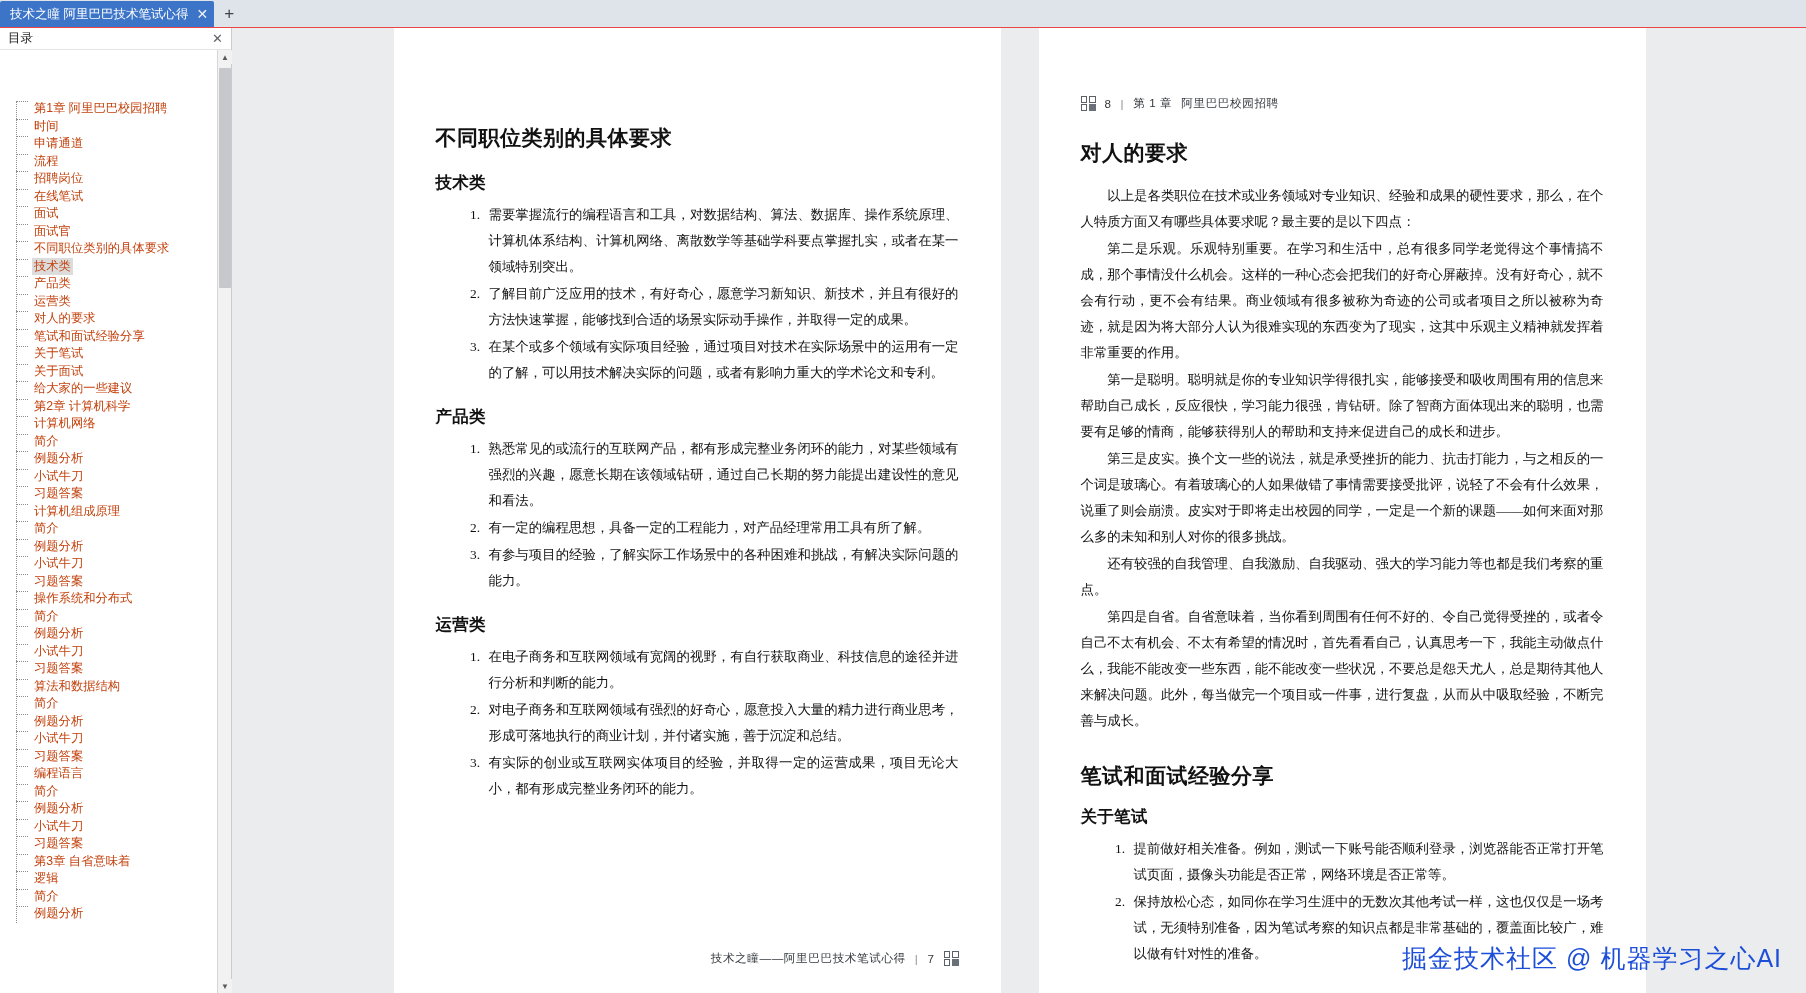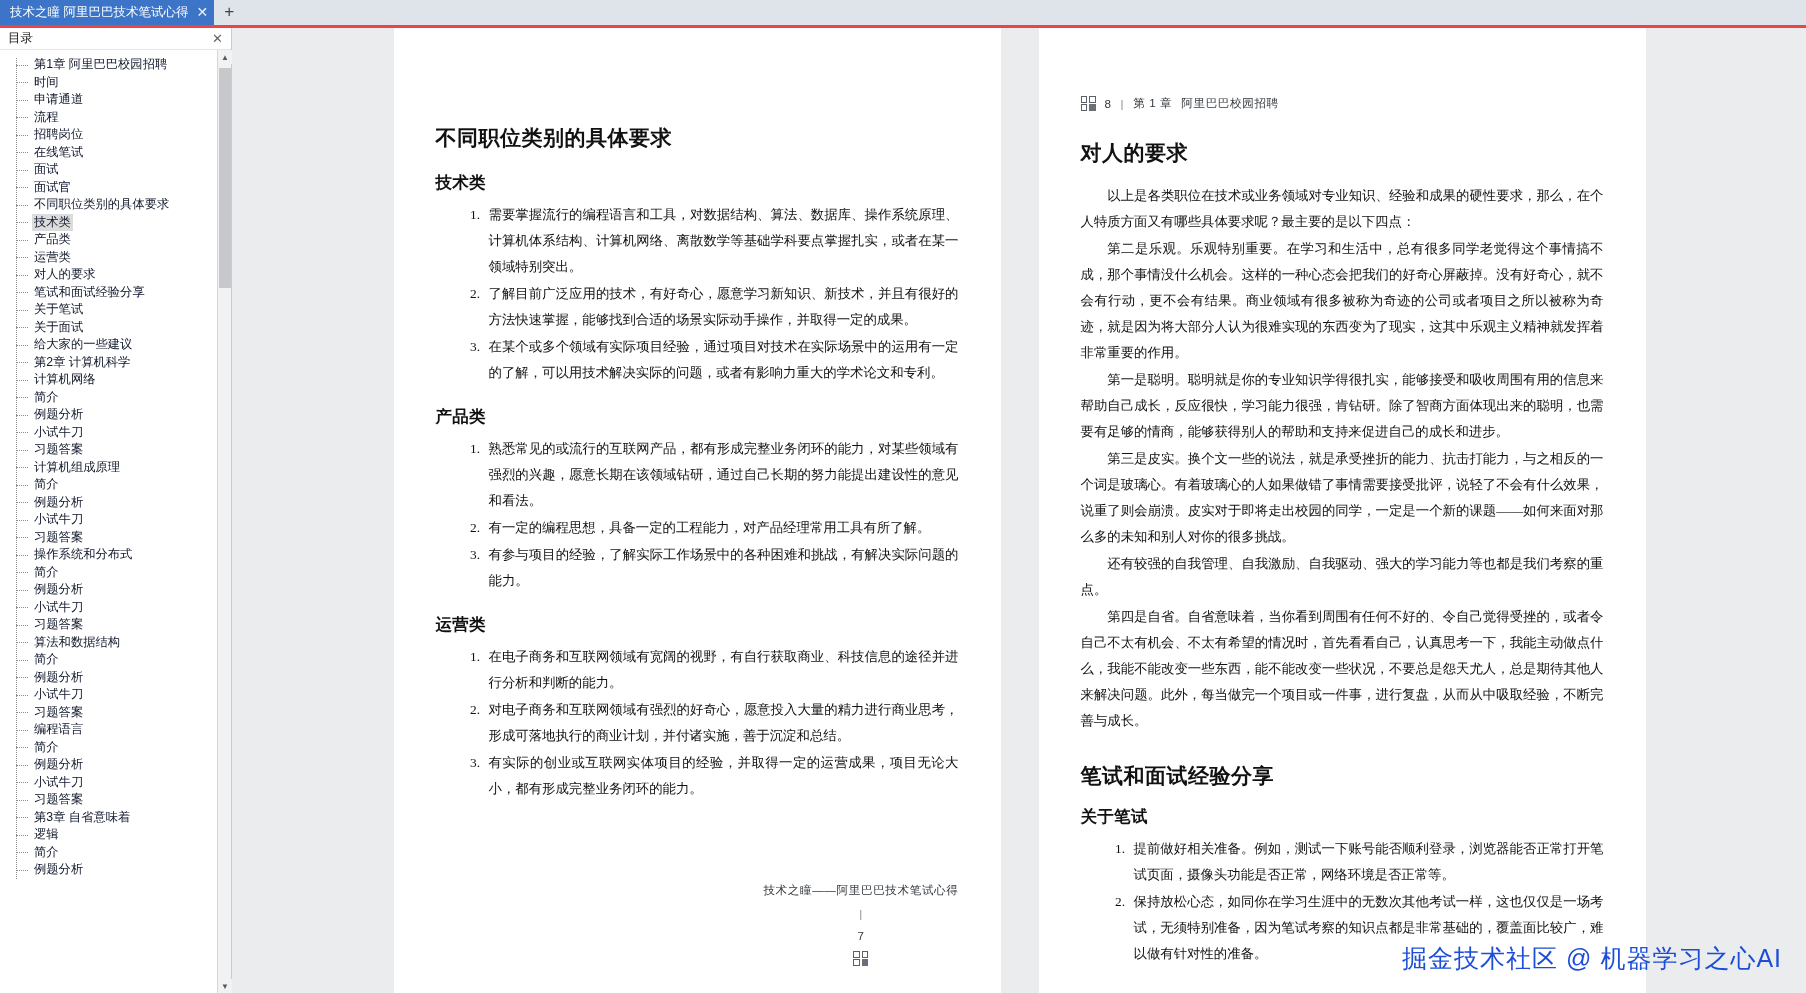--- a/index.html
+++ b/index.html
@@ -8,21 +8,21 @@
     background: #ffffff;
     font-family: "Liberation Sans", "DejaVu Sans", sans-serif;
     overflow: hidden;
   }
 
   
   #tabstrip {
     height: 28px; width: 100%;
     background: #dfe3ea;
     display: flex; align-items: flex-end;
-    border-bottom: 3px solid #ef4444;
+    border-bottom: 1px solid #ef4444;
   }
   .tab {
     height: 26px;
     background: #3c74c8;
     color: #ffffff;
     display: flex; align-items: center;
     padding: 0 6px 0 10px;
     font-size: 12.5px;
     max-width: 320px;
     border-radius: 2px 2px 0 0;
@@ -44,20 +44,21 @@
   
   #shell { display: flex; width: 1806px; height: 965px; }
 
   
   #sidebar {
     width: 232px; height: 965px;
     background: #ffffff;
     border-right: 1px solid #c8ccd2;
     display: flex; flex-direction: column;
     position: relative;
+    gap: 44px;
   }
   #sidebar-header {
     height: 22px;
     display: flex; align-items: center; justify-content: space-between;
     padding: 0 8px 0 8px;
     font-size: 12.5px; color: #1c1c1c;
     background: #ffffff;
     border-bottom: 1px solid #e3e5e8;
   }
   #sidebar-header .close-x { color: #606468; font-size: 13px; cursor: pointer; }
@@ -68,23 +69,23 @@
   #toc {
     padding-left: 10px;
     position: relative;
   }
   #toc::before {
     content: ""; position: absolute;
     left: 16px; top: 2px; bottom: 0;
     border-left: 1px dotted #8c8c8c;
   }
   .toc-item {
-    display: flex; align-items: center;
+    display: flex; align-items: flex-start;
     height: 17.5px;
-    font-size: 12.3px; color: #0f172a;
+    font-size: 12.3px; color: #c2410c;
     cursor: pointer;
     padding-left: 6px;
     white-space: nowrap;
   }
   .toc-dash {
     width: 12px; display: inline-block;
     border-top: 1px dotted #8c8c8c;
     margin-right: 4px; margin-top: 1px;
   }
   .toc-label { line-height: 17.5px; padding: 0 2px; }
@@ -190,21 +191,20 @@
   #page-right .body-start { margin-top: 28px; }
 
   
   .page-footer {
     position: absolute;
     bottom: 27px; right: 42px;
     display: flex; align-items: center; gap: 9px;
     font-size: 11.6px; color: #33383d;
     font-family: "Liberation Sans", sans-serif;
     letter-spacing: 0.6px;
-    flex-direction: column;
   }
   .page-footer .sep { color: #8a9097; }
 
   
   #watermark {
     position: absolute;
     right: 24px; bottom: 18px;
     font-size: 25px;
     color: #1d4ed8;
     font-family: "Liberation Sans", sans-serif;

